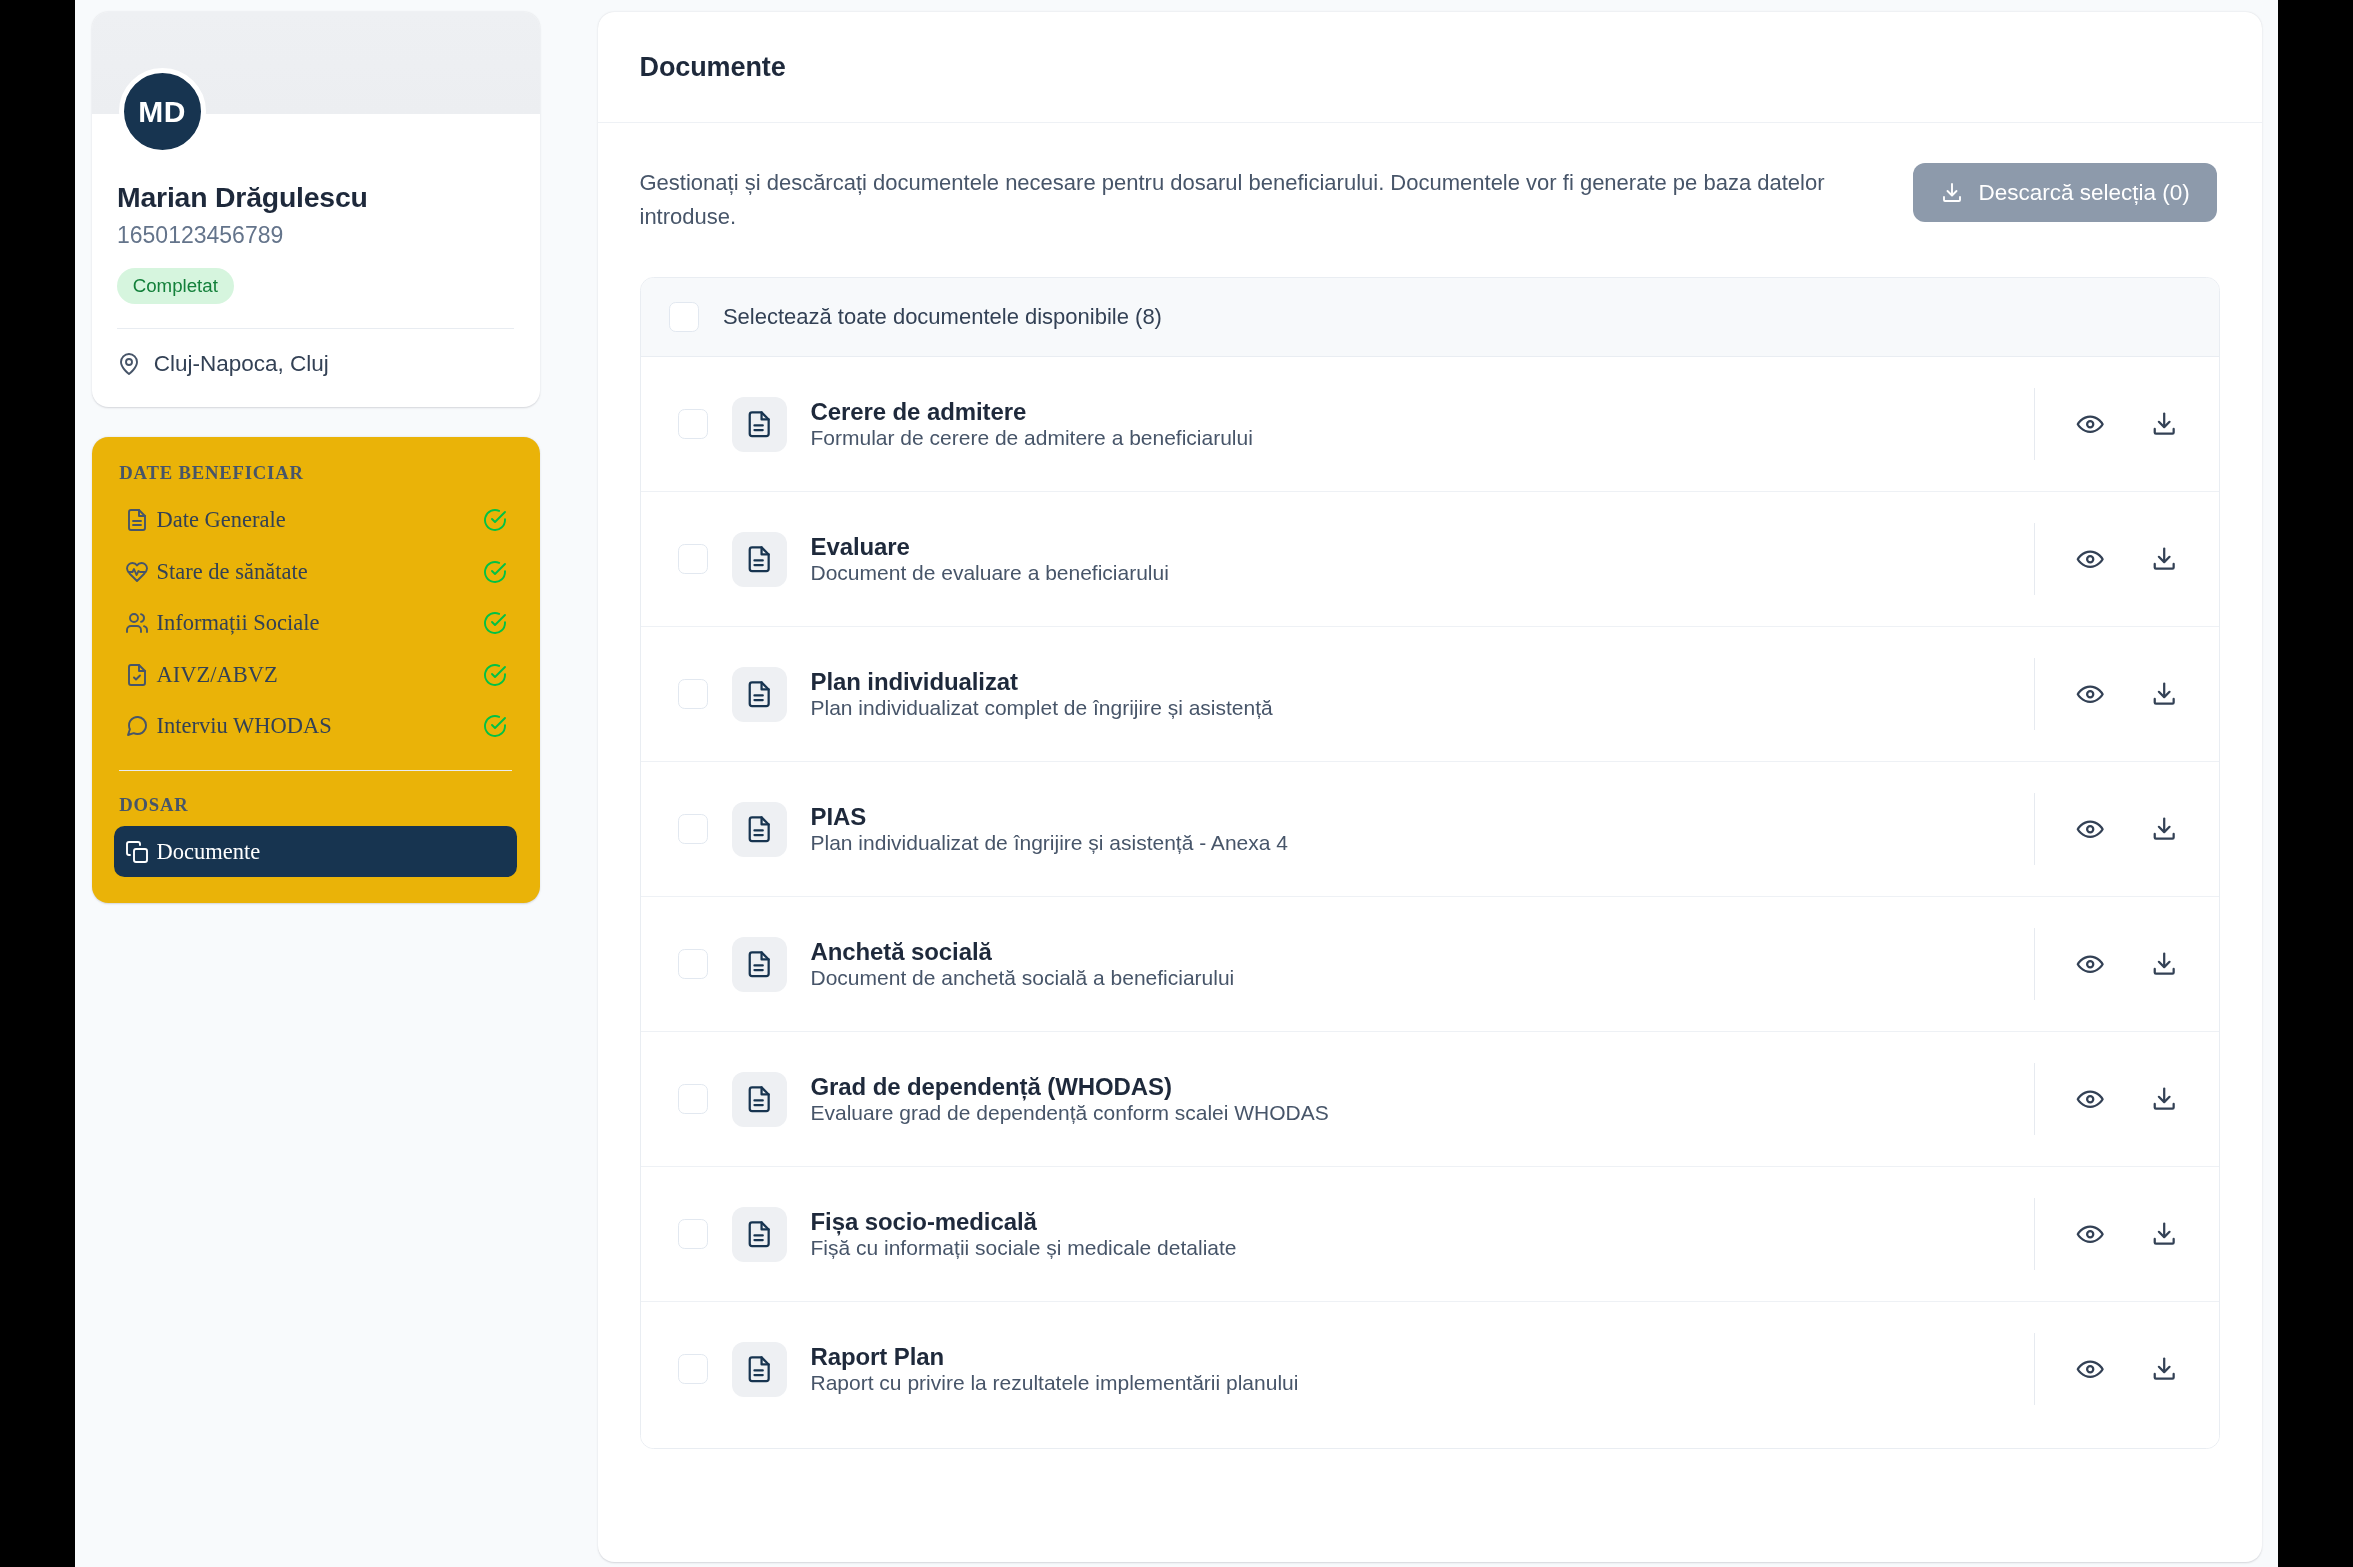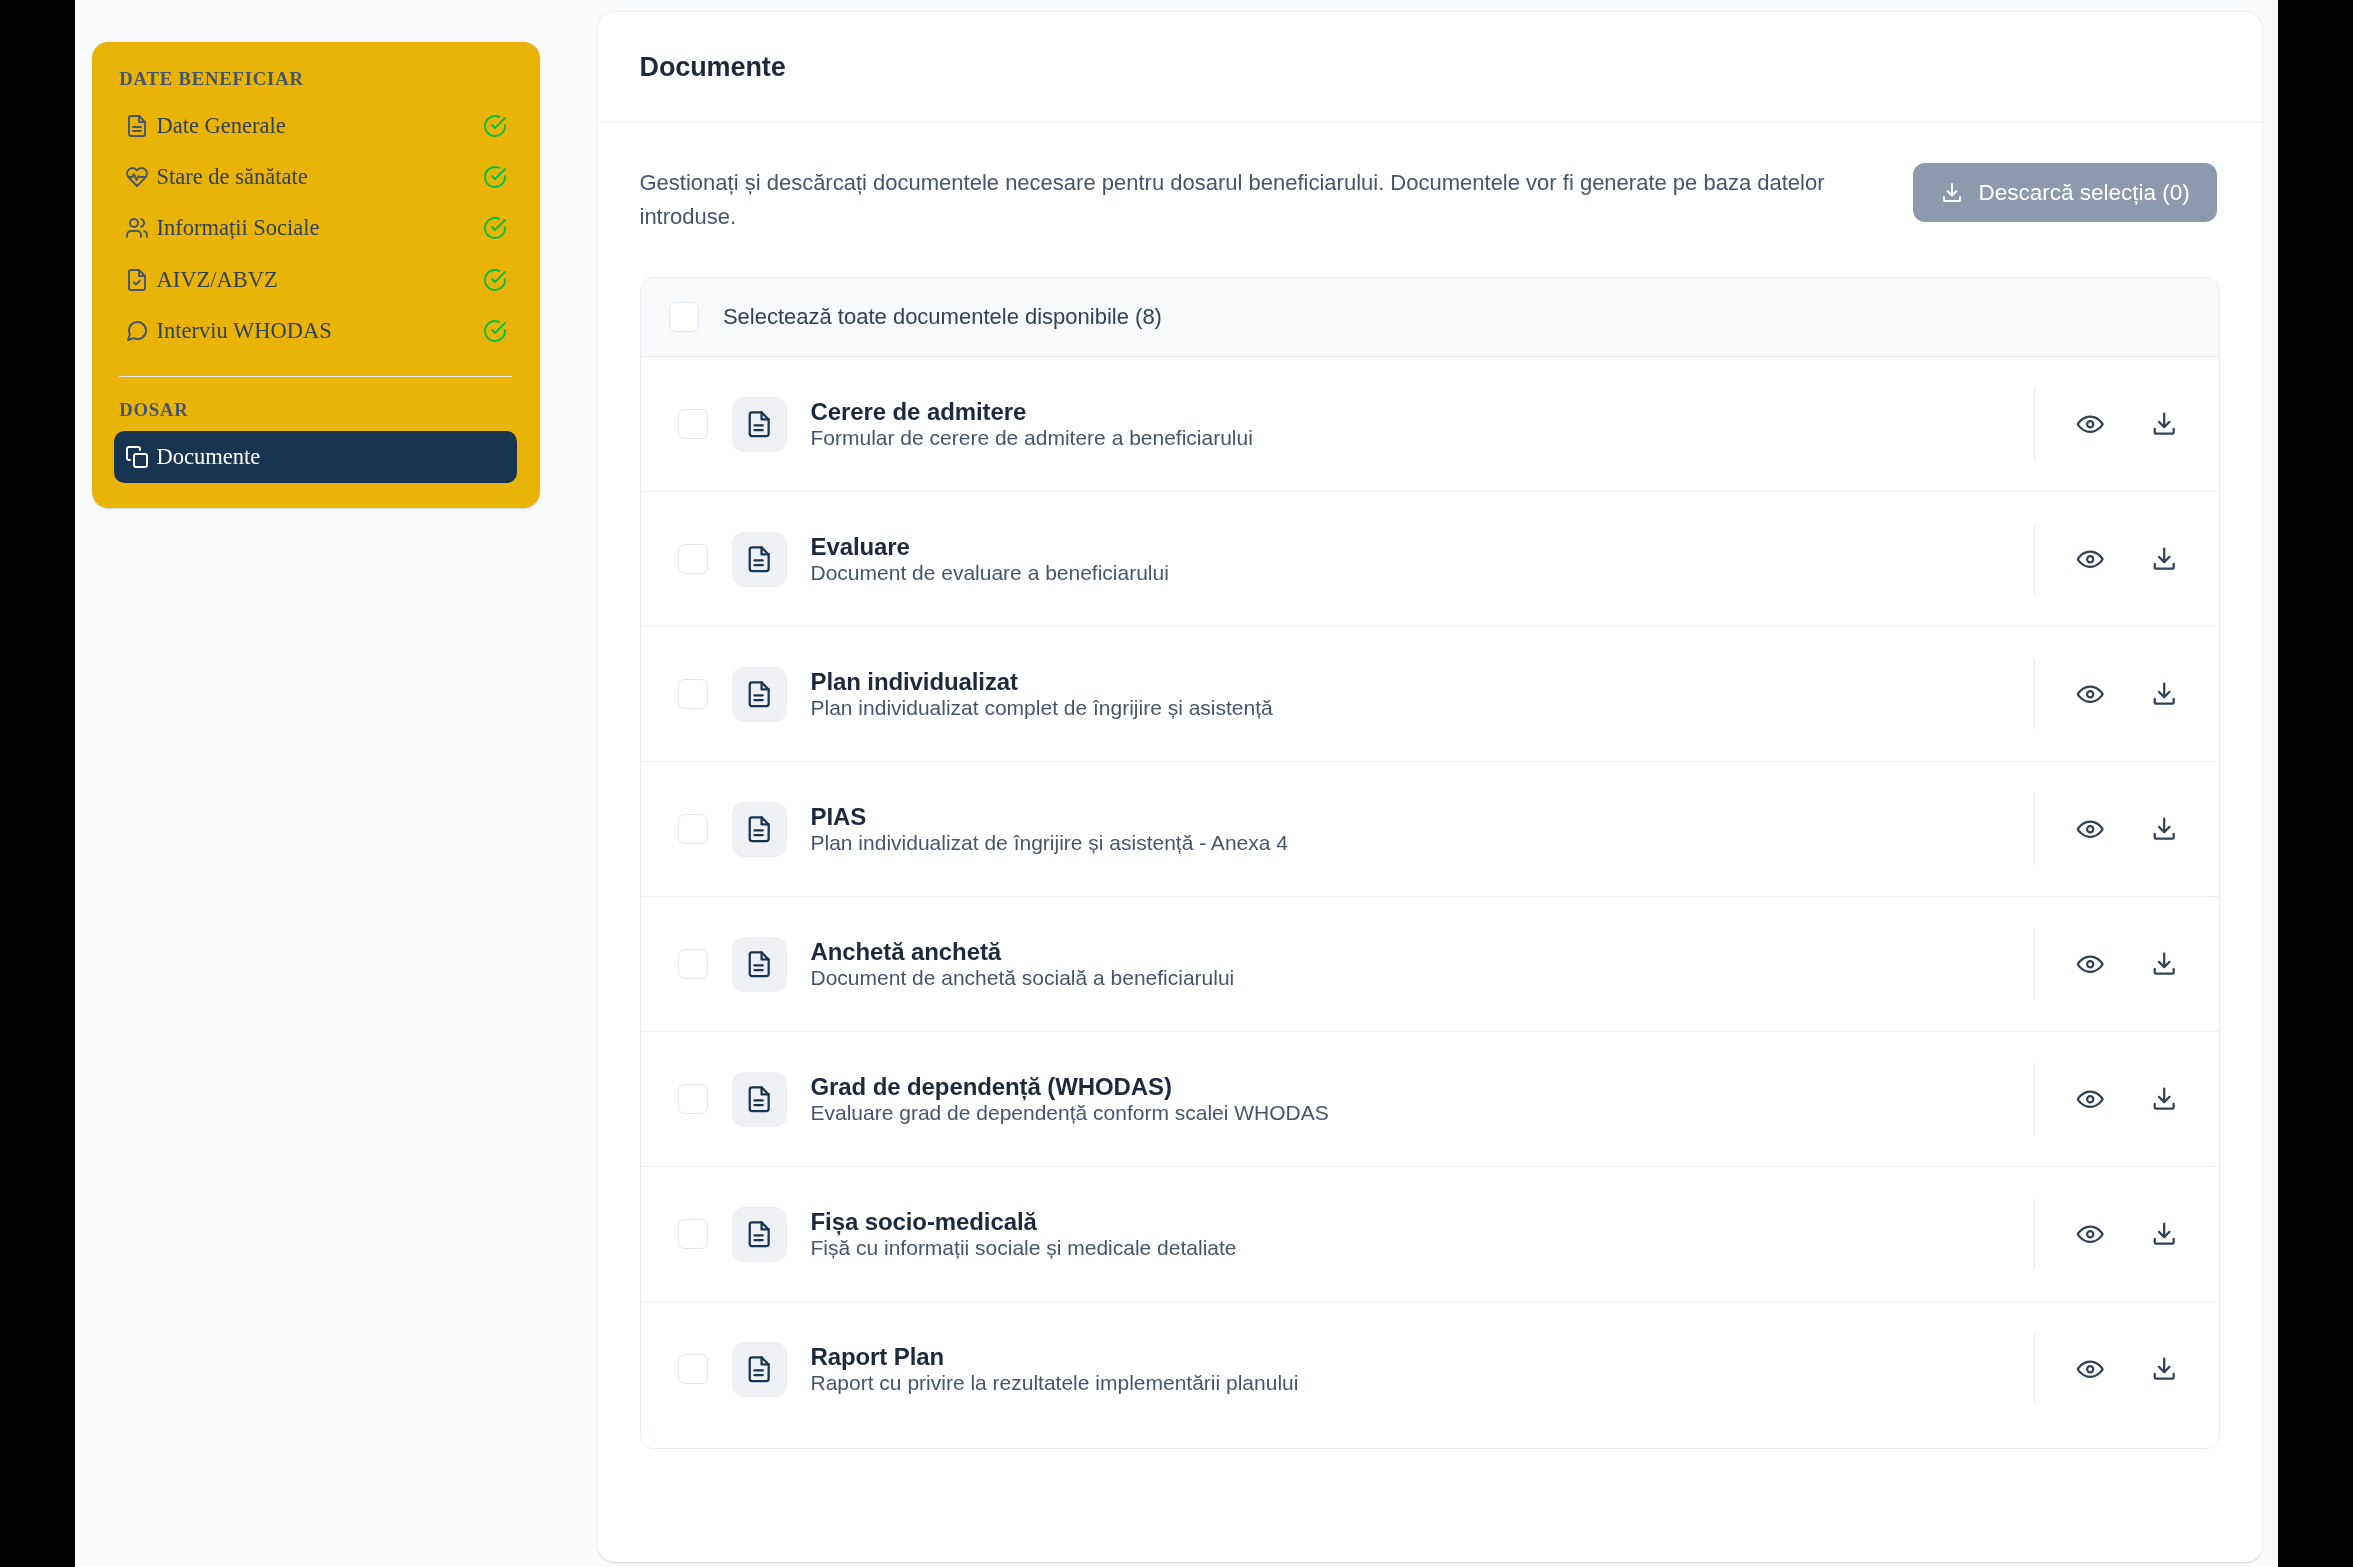--- a/index.html
+++ b/index.html
@@ -238,20 +238,39 @@
   }
 </style>
 </head>
 <body>
 
 <div id="page">
   <div class="layout">
 
     <div class="sidebar">
 
+      <div class="profile-card">
+        <div class="profile-banner"></div>
+        <div class="profile-body">
+          <div class="avatar">MD</div>
+          <div class="profile-name">Marian Drăgulescu</div>
+          <div class="profile-cnp">1650123456789</div>
+          <div><span class="status-badge">Completat</span></div>
+          <div class="divider-line"></div>
+          <div class="loc-row">
+            <span class="ic">
+              <svg width="24" height="24" viewBox="0 0 24 24" fill="none" stroke="#475569" stroke-width="1.9" stroke-linecap="round" stroke-linejoin="round">
+                <path d="M20 10c0 6-8 12-8 12s-8-6-8-12a8 8 0 1 1 16 0z"></path>
+                  <circle cx="12" cy="10" r="3"></circle>
+              </svg>
+            </span>
+            <span>Cluj-Napoca, Cluj</span>
+          </div>
+        </div>
+      </div>
 
       <div class="nav-card">
         <div class="nav-section-title">DATE BENEFICIAR</div>
 
         <div class="nav-list">
 
           <div class="nav-item">
             <span class="ic">
               <svg width="24" height="24" viewBox="0 0 24 24" fill="none" stroke="#475569" stroke-width="1.9" stroke-linecap="round" stroke-linejoin="round">
                 <path d="M14 2H6a2 2 0 0 0-2 2v16a2 2 0 0 0 2 2h12a2 2 0 0 0 2-2V8z"></path>
@@ -528,21 +547,21 @@
     <span class="chk"></span>
     <span class="doc-icon-wrap">
       <svg width="28.4" height="28.4" viewBox="0 0 24 24" fill="none" stroke="#173450" stroke-width="1.9" stroke-linecap="round" stroke-linejoin="round">
         <path d="M14 2H6a2 2 0 0 0-2 2v16a2 2 0 0 0 2 2h12a2 2 0 0 0 2-2V8z"></path>
                     <polyline points="14 2 14 8 20 8"></polyline>
                     <line x1="8" y1="13" x2="15" y2="13"></line>
                     <line x1="8" y1="17" x2="15" y2="17"></line>
       </svg>
     </span>
     <span class="doc-meta">
-      <span class="doc-title" style="display: block;">Anchetă anchetă</span>
+      <span class="doc-title" style="display: block;">Anchetă socială</span>
       <span class="doc-desc" style="display: block;">Document de anchetă socială a beneficiarului</span>
     </span>
     <span class="doc-actions">
       <button class="act-btn">
         <span class="ic">
           <svg width="28.4" height="28.4" viewBox="0 0 24 24" fill="none" stroke="#334155" stroke-width="1.9" stroke-linecap="round" stroke-linejoin="round">
             <path d="M1.5 12S5 5.5 12 5.5 22.5 12 22.5 12 19 18.5 12 18.5 1.5 12 1.5 12z"></path>
                         <circle cx="12" cy="12" r="2.6"></circle>
           </svg>
         </span>

